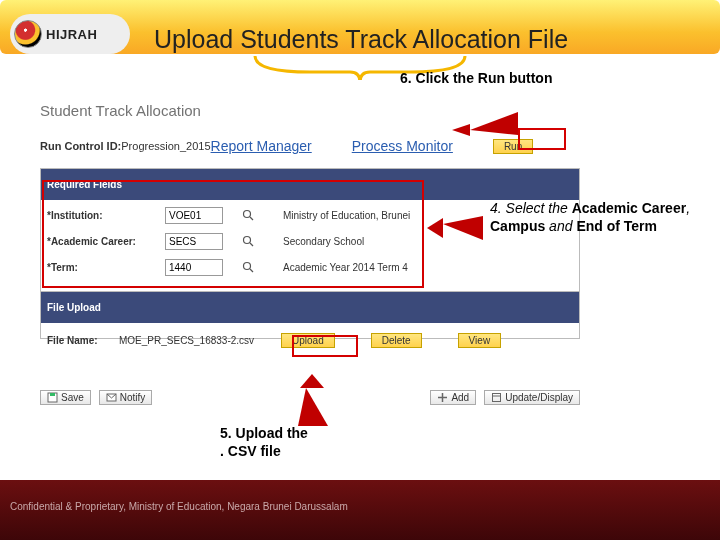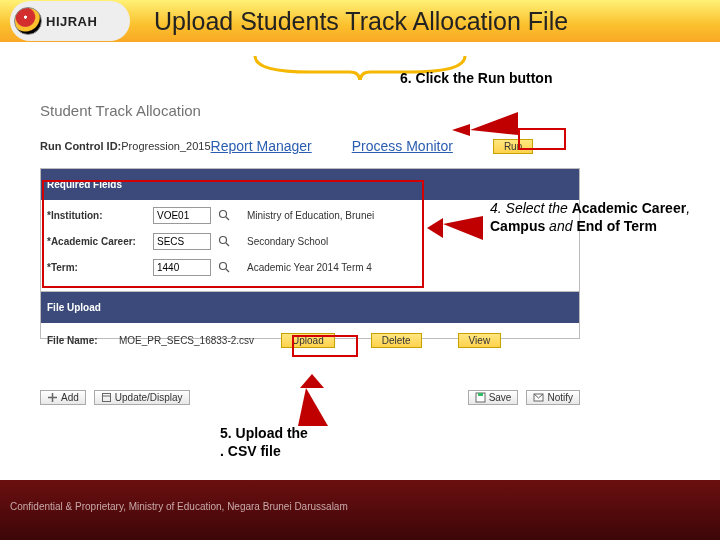--- a/index.html
+++ b/index.html
@@ -1,31 +1,31 @@
 <!DOCTYPE html>
 <html><head>
 <meta charset="utf-8">
 <style>
   * { box-sizing: border-box; margin: 0; padding: 0; }
   body { width: 720px; height: 540px; font-family: Arial, sans-serif; background: #fff; overflow: hidden; position: relative; }
-  .header-bar { height: 42px; background: linear-gradient(180deg, #fff176 0%, #fbc02d 60%, #f9a825 100%); display: flex; align-items: center; padding: 0 10px; }
+  .header-bar { height: 54px; background: linear-gradient(180deg, #fff176 0%, #fbc02d 60%, #f9a825 100%); display: flex; align-items: flex-end; padding: 0 10px; border-radius: 6px; }
   .logo-box { width: 120px; height: 40px; background: #eee; border-radius: 20px; display: flex; align-items: center; padding-left: 4px; gap: 4px; }
   .logo-circle { width: 28px; height: 28px; border-radius: 50%; background: radial-gradient(circle at 40% 35%, #fff 6%, #d32f2f 8%, #d32f2f 40%, #fbc02d 45%, #fbc02d 60%, #000 65%); border: 1px solid #888; }
   .logo-text { font-weight: bold; font-size: 13px; color: #222; letter-spacing: 0.5px; }
   .slide-title { font-size: 25px; color: #222; margin-left: 24px; font-weight: 400; }
   .screenshot-area { position: absolute; top: 80px; left: 30px; width: 560px; height: 360px; font-size: 11px; color: #333; background: #fff; }
   .sa-title { position: absolute; top: 22px; left: 10px; font-weight: normal; color: #737373; font-size: 15px; }
   .sa-runrow { position: absolute; top: 58px; left: 10px; display: flex; align-items: center; gap: 0; }
   .sa-link { color: #2a5db0; font-size: 14px; text-decoration: underline; }
   .sa-btn-yellow { display: inline-block; background: linear-gradient(#ffe680,#ffd24d); border: 1px solid #c6a200; font-size: 10px; padding: 1px 10px; color: #333; cursor: pointer; }
   .sa-box { position: absolute; left: 10px; right: 10px; border: 1px solid #bbb; }
   .sa-box-header { background: #3b4a7a; color: #fff; font-size: 10px; padding: 10px 6px; font-weight: bold; }
   .sa-required { top: 88px; height: 124px; }
   .sa-req-body { padding: 2px 6px; }
-  .sa-field-row { display: flex; align-items: center; height: 26px; gap: 6px; }
+  .sa-field-row { display: flex; align-items: center; height: 26px; gap: 18px; }
   .sa-label { width: 100px; font-weight: bold; font-size: 10px; }
   .sa-input { width: 58px; height: 17px; border: 1px solid #999; background: #fff; font-size: 10px; padding: 0 3px; }
   .sa-mag { width: 14px; height: 14px; display: inline-flex; align-items: center; justify-content: center; }
   .sa-desc { font-size: 10px; margin-left: 10px; }
   .red-frame-fields { position: absolute; top: 100px; left: 12px; width: 382px; height: 108px; border: 2px solid #d40000; pointer-events: none; }
   .sa-fileup { top: 211px; height: 48px; }
   .sa-fileup-body { padding: 10px 6px; display: flex; align-items: center; gap: 12px; }
   .sa-filelabel { font-weight: bold; font-size: 10px; width: 60px; }
   .sa-filename { font-size: 10px; width: 150px; }
   .red-frame-upload { position: absolute; top: 255px; left: 262px; width: 66px; height: 22px; border: 2px solid #d40000; pointer-events: none; }
@@ -117,47 +117,47 @@
       <span class="sa-btn-yellow" style="margin-left:24px">Delete</span>
       <span class="sa-btn-yellow" style="margin-left:24px">View</span>
     </div>
   </div>
   <div class="red-frame-upload"></div>
 
   <div class="sa-bottom">
     <div class="sa-bottom-group">
       <span class="sa-bbtn">
           <span class="ico"><svg width="11" height="11" viewBox="0 0 11 11">
+              <rect x="1" y="1" width="9" height="9" fill="#fff" stroke="#666"></rect>
+              <rect x="3" y="1" width="5" height="3" fill="#3b6"></rect>
+            </svg></span>
+          <span>Save</span>
+        </span>
+      <span class="sa-bbtn">
+          <span class="ico"><svg width="11" height="11" viewBox="0 0 11 11">
+              <rect x="1" y="2" width="9" height="7" fill="#fff" stroke="#666"></rect>
+              <path d="M1 2 L5.5 6 L10 2" fill="none" stroke="#666"></path>
+            </svg></span>
+          <span>Notify</span>
+        </span>
+    </div>
+    <div class="sa-bottom-group">
+      <span class="sa-bbtn">
+          <span class="ico"><svg width="11" height="11" viewBox="0 0 11 11">
               <line x1="5.5" y1="1" x2="5.5" y2="10" stroke="#666" stroke-width="1.5"></line>
               <line x1="1" y1="5.5" x2="10" y2="5.5" stroke="#666" stroke-width="1.5"></line>
             </svg></span>
           <span>Add</span>
         </span>
       <span class="sa-bbtn">
           <span class="ico"><svg width="11" height="11" viewBox="0 0 11 11">
               <rect x="1.5" y="1.5" width="8" height="8" fill="none" stroke="#666"></rect>
               <line x1="1.5" y1="4" x2="9.5" y2="4" stroke="#666"></line>
             </svg></span>
           <span>Update/Display</span>
-        </span>
-    </div>
-    <div class="sa-bottom-group">
-      <span class="sa-bbtn">
-          <span class="ico"><svg width="11" height="11" viewBox="0 0 11 11">
-              <rect x="1" y="1" width="9" height="9" fill="#fff" stroke="#666"></rect>
-              <rect x="3" y="1" width="5" height="3" fill="#3b6"></rect>
-            </svg></span>
-          <span>Save</span>
-        </span>
-      <span class="sa-bbtn">
-          <span class="ico"><svg width="11" height="11" viewBox="0 0 11 11">
-              <rect x="1" y="2" width="9" height="7" fill="#fff" stroke="#666"></rect>
-              <path d="M1 2 L5.5 6 L10 2" fill="none" stroke="#666"></path>
-            </svg></span>
-          <span>Notify</span>
         </span>
     </div>
   </div>
 </div>
 
 <div class="callout" style="top:70px; left:400px; width:160px">6. Click the Run button</div>
 <svg class="arrow" style="top:110px; left:450px" width="70" height="40" viewBox="0 0 70 40">
   <path d="M68 2 L20 20 L68 25 Z" fill="#c00000"></path>
   <path d="M20 14 L2 20 L20 26 Z" fill="#c00000"></path>
 </svg>

